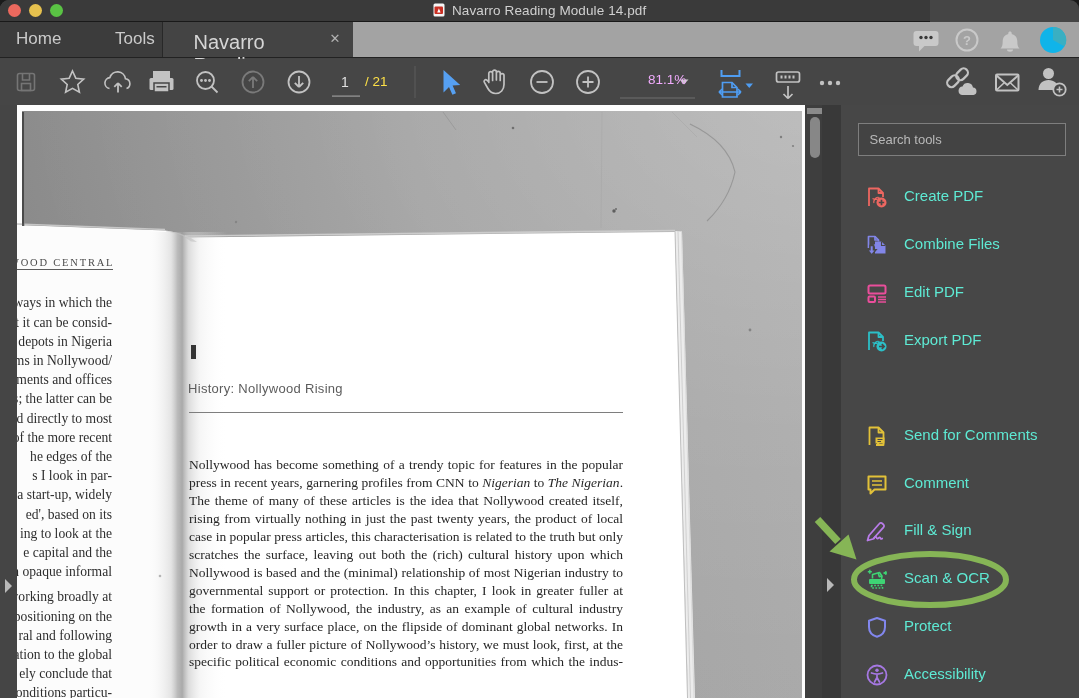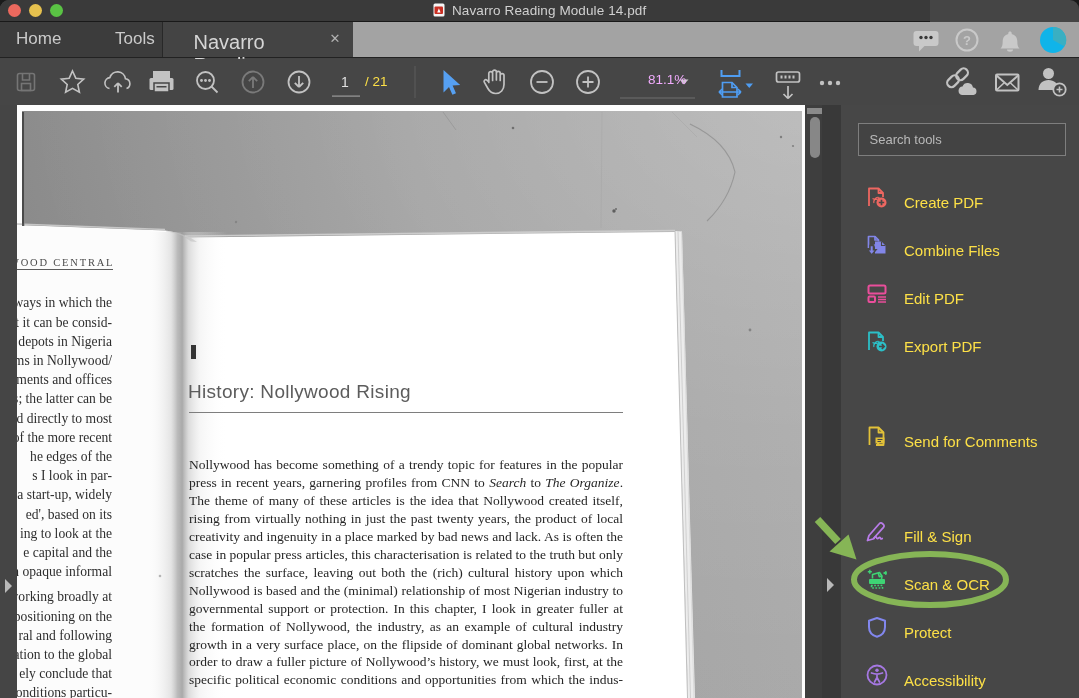--- a/index.html
+++ b/index.html
@@ -27,28 +27,28 @@
   #gapstrip{position:absolute;left:822px;top:0;width:19px;height:593px;background:#393939;}
   #sidebar{position:absolute;left:841px;top:0;width:238px;height:593px;background:#474747;}
   #scrollcap{position:absolute;left:807px;top:3px;width:15px;height:5.5px;background:#8a8a8a;}
   #scrollthumb{position:absolute;left:809.5px;top:12px;width:10px;height:41px;background:#878787;border-radius:5px;}
   .handle{width:0;height:0;border-top:7px solid transparent;border-bottom:7px solid transparent;border-left:7.5px solid #b9b9b9;}
   
   #searchbox{position:absolute;left:16.5px;top:18px;width:206px;height:31px;border:1px solid #7e7e7e;background:#434343;}
   #searchbox span{position:absolute;left:11px;top:8px;font-size:13px;color:#b8b8b8;}
   .trow{position:absolute;left:0;width:238px;height:24px;}
   .trow .ticon{position:absolute;left:24px;top:0;width:24px;height:24px;}
-  .trow .tlbl{position:absolute;left:63px;top:9px;font-size:15px;color:#fde047;}
+  .trow .tlbl{position:absolute;left:63px;top:2px;font-size:15px;color:#5eead4;}
   
   #leftcol{position:absolute;left:-40px;top:188.4px;width:135px;text-align:right;font-family:"Liberation Serif",serif;font-size:13.6px;line-height:19.2px;color:#2e2e2e;}
   #leftcol .gap{height:6px;}
   #lphead{position:absolute;left:-8px;top:152px;width:130px;font-family:"Liberation Serif",serif;font-size:10.5px;letter-spacing:1.8px;color:#4a4a4a;}
   #lpheadrule{position:absolute;left:0px;top:164px;width:96px;height:1px;background:#5c5c5c;}
   #chap{position:absolute;left:173.5px;top:240px;width:5px;height:13.5px;background:#333333;}
-  #rtitle{position:absolute;left:171px;top:276px;font-size:19px;color:#5c5c5c;letter-spacing:0.3px;}
+  #rtitle{position:absolute;left:171px;top:276px;font-size:13px;color:#5c5c5c;letter-spacing:0.3px;}
   #rrule{position:absolute;left:172px;top:306.5px;width:434px;height:1.2px;background:#7e7e7e;}
   #rpara{position:absolute;left:172px;top:351px;width:434px;font-family:"Liberation Serif",serif;font-size:13.5px;line-height:17.95px;color:#262626;word-spacing:-0.3px;}
   #rpara div{text-align:justify;text-align-last:justify;}
 </style>
 </head>
 <body>
 <div id="win">
 
   <div id="titlebar" class="abs">
     <div class="light abs" style="left:8px;background:#ec695e;"></div>
@@ -293,24 +293,23 @@
         ation to the global<br>
         ely conclude that<br>
         onditions particu-
       </div>
 
       <div id="chap"></div>
       <div id="rtitle">History: Nollywood Rising</div>
       <div id="rrule"></div>
       <div id="rpara">
         <div>Nollywood has become something of a trendy topic for features in the popular</div>
-        <div>press in recent years, garnering profiles from CNN to <i>Search</i> to <i>The Organize</i>.</div>
+        <div>press in recent years, garnering profiles from CNN to <i>Nigerian</i> to <i>The Nigerian</i>.</div>
         <div>The theme of many of these articles is the idea that Nollywood created itself,</div>
         <div>rising from virtually nothing in just the past twenty years, the product of local</div>
-        <div>creativity and ingenuity in a place marked by bad news and lack. As is often the</div>
         <div>case in popular press articles, this characterisation is related to the truth but only</div>
         <div>scratches the surface, leaving out both the (rich) cultural history upon which</div>
         <div>Nollywood is based and the (minimal) relationship of most Nigerian industry to</div>
         <div>governmental support or protection. In this chapter, I look in greater fuller at</div>
         <div>the formation of Nollywood, the industry, as an example of cultural industry</div>
         <div>growth in a very surface place, on the flipside of dominant global networks. In</div>
         <div>order to draw a fuller picture of Nollywood’s history, we must look, first, at the</div>
         <div>specific political economic conditions and opportunities from which the indus-</div>
       </div>
     </div>
@@ -382,20 +381,28 @@
         <svg width="24" height="24" viewBox="0 0 24 24">
           <g fill="none" stroke="#e2c139" stroke-width="1.8" stroke-linejoin="round">
             <path d="M4.5 21 V3.5 H13.5 L18.5 8.5 V21 H11"></path>
             <path d="M13.5 3.5 V8.5 H18.5"></path>
           </g>
           <path d="M10.5 13.5 h9 v6 h-5 l-2.5 2.5 v-2.5 h-1.5 z" fill="#e2c139"></path>
           <path d="M12.5 15.5 h5 M12.5 17.5 h3.5" stroke="#474747" stroke-width="1.1"></path>
         </svg></div>
           <span class="tlbl">Send for Comments</span>
         </div>
+      <div class="trow" style="top:366.5px;">
+          <div class="ticon">
+        <svg width="24" height="24" viewBox="0 0 24 24">
+          <path d="M3.5 4.5 h17 v13 h-11 l-4 4 v-4 h-2 z" fill="none" stroke="#e2c139" stroke-width="2" stroke-linejoin="round"></path>
+          <path d="M7 9 h10 M7 13 h10" stroke="#e2c139" stroke-width="1.7"></path>
+        </svg></div>
+          <span class="tlbl">Comment</span>
+        </div>
       <div class="trow" style="top:414px;">
           <div class="ticon">
         <svg width="24" height="24" viewBox="0 0 24 24">
           <g fill="none" stroke="#b97ce8" stroke-width="1.8" stroke-linejoin="round" stroke-linecap="round">
             <path d="M4 16.5 L14.5 4.5 a1.8 1.8 0 0 1 2.8 0 l1.2 1.2 a1.8 1.8 0 0 1 0 2.6 L8 20 l-5.5 1.5 z"></path>
             <path d="M9 19.5 c0.8 -1.8 2.2 -2 2.6 -0.8 c0.3 1 1.2 1.2 2 0.3 c0.8 -0.9 1.6 -0.6 1.8 0.2 c0.2 0.8 1 0.9 1.8 0.3"></path>
           </g>
         </svg></div>
           <span class="tlbl">Fill &amp; Sign</span>
         </div>

